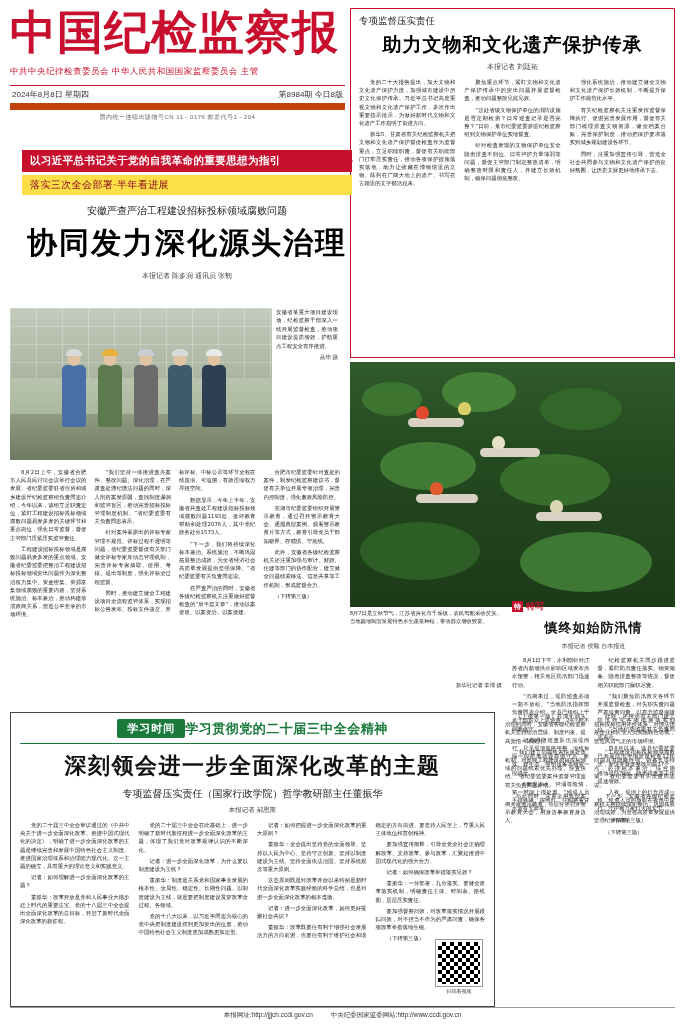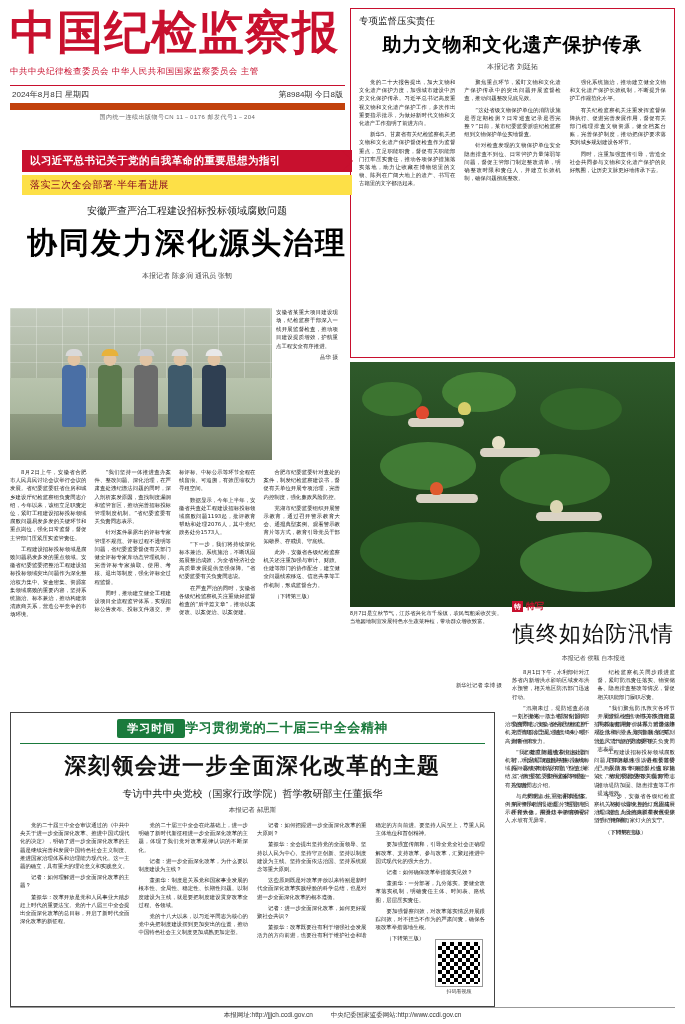--- a/index.html
+++ b/index.html
@@ -142,30 +142,30 @@
   .hv-leaf { position: absolute; border-radius: 50%; background: #3f7a33; opacity: .85; }
   .hv-boat { position: absolute; height: 9px; border-radius: 5px; background: #d9d2c4; }
   .hv-worker { position: absolute; width: 13px; height: 13px; border-radius: 50% 50% 40% 40%; }
   .hv-caption { position: absolute; left: 350px; top: 610px; width: 152px; font-size: 5.3px; line-height: 1.5; color: #222; text-align: justify; }
   .hv-credit { position: absolute; left: 350px; top: 682px; width: 152px; font-size: 5.4px; text-align: right; color: #333; }
 
   
   .comm { position: absolute; left: 512px; top: 600px; width: 163px; }
   .comm-tag { display: flex; align-items: center; gap: 3px; font-size: 9px; color: #c8102e; font-weight: bold; }
   .comm-tag .flag { width: 11px; height: 11px; background: #c8102e; color: #fff; font-size: 7px; display: flex; align-items: center; justify-content: center; }
-  .comm-title { margin-top: 6px; text-align: center; font-family: "DejaVu Serif", serif; font-weight: normal; font-size: 22px; letter-spacing: 1px; }
+  .comm-title { margin-top: 6px; text-align: center; font-family: "DejaVu Serif", serif; font-weight: bold; font-size: 13px; letter-spacing: 1px; }
   .comm-byline { margin-top: 5px; text-align: center; font-size: 6px; color: #444; }
   .comm-cols { margin-top: 5px; column-count: 2; column-gap: 8px; }
 
   
   .boxed-bottom {
     position: absolute; left: 10px; top: 712px; width: 485px; height: 295px;
     border: 1px solid #444; padding: 6px 9px;
   }
-  .bb-header { display: flex; align-items: flex-start; justify-content: center; }
+  .bb-header { display: flex; align-items: center; justify-content: center; }
   .bb-badge {
     background: #1a7a3c; color: #fff; font-size: 11px; font-weight: bold;
     padding: 2px 10px; border-radius: 2px; letter-spacing: 1px;
   }
   .bb-slogan { font-size: 13px; color: #1a7a3c; font-weight: bold; letter-spacing: .5px; }
   .bb-rule { border-top: 1px solid #1a7a3c; margin: 5px 0 7px 0; }
   .bb-title {
     text-align: center; font-family: "DejaVu Serif", serif; font-weight: bold;
     font-size: 22px; letter-spacing: 1.5px;
   }
@@ -317,21 +317,21 @@
     </div>
   </div>
 
   <div class="boxed-bottom">
     <div class="bb-header">
       <span class="bb-badge">学习时间</span>
       <span class="bb-slogan">学习贯彻党的二十届三中全会精神</span>
     </div>
     <div class="bb-rule"></div>
     <div class="bb-title">深刻领会进一步全面深化改革的主题</div>
-    <div class="bb-sub">专访中共中央党校（国家行政学院）哲学教研部主任董振华</div>
+    <div class="bb-sub">专项监督压实责任（国家行政学院）哲学教研部主任董振华</div>
     <div class="bb-byline">本报记者 郝思斯</div>
     <div class="bb-cols cn-body">
       <p>党的二十届三中全会审议通过的《中共中央关于进一步全面深化改革、推进中国式现代化的决定》，明确了进一步全面深化改革的主题是继续完善和发展中国特色社会主义制度、推进国家治理体系和治理能力现代化。这一主题的确立，具有重大的理论意义和实践意义。</p>
       <p>记者：如何理解进一步全面深化改革的主题？</p>
       <p>董振华：改革开放是党和人民事业大踏步赶上时代的重要法宝。党的十八届三中全会提出全面深化改革的总目标，开启了新时代全面深化改革的新征程。</p>
       <p>党的二十届三中全会在此基础上，进一步明确了新时代新征程进一步全面深化改革的主题，体现了我们党对改革规律认识的不断深化。</p>
       <p>记者：进一步全面深化改革，为什么要以制度建设为主线？</p>
       <p>董振华：制度是关系党和国家事业发展的根本性、全局性、稳定性、长期性问题。以制度建设为主线，就是要把制度建设贯穿改革全过程、各领域。</p>
       <p>党的十八大以来，以习近平同志为核心的党中央把制度建设摆到更加突出的位置，推动中国特色社会主义制度更加成熟更加定型。</p>
       <p>记者：如何把握进一步全面深化改革的重大原则？</p>

